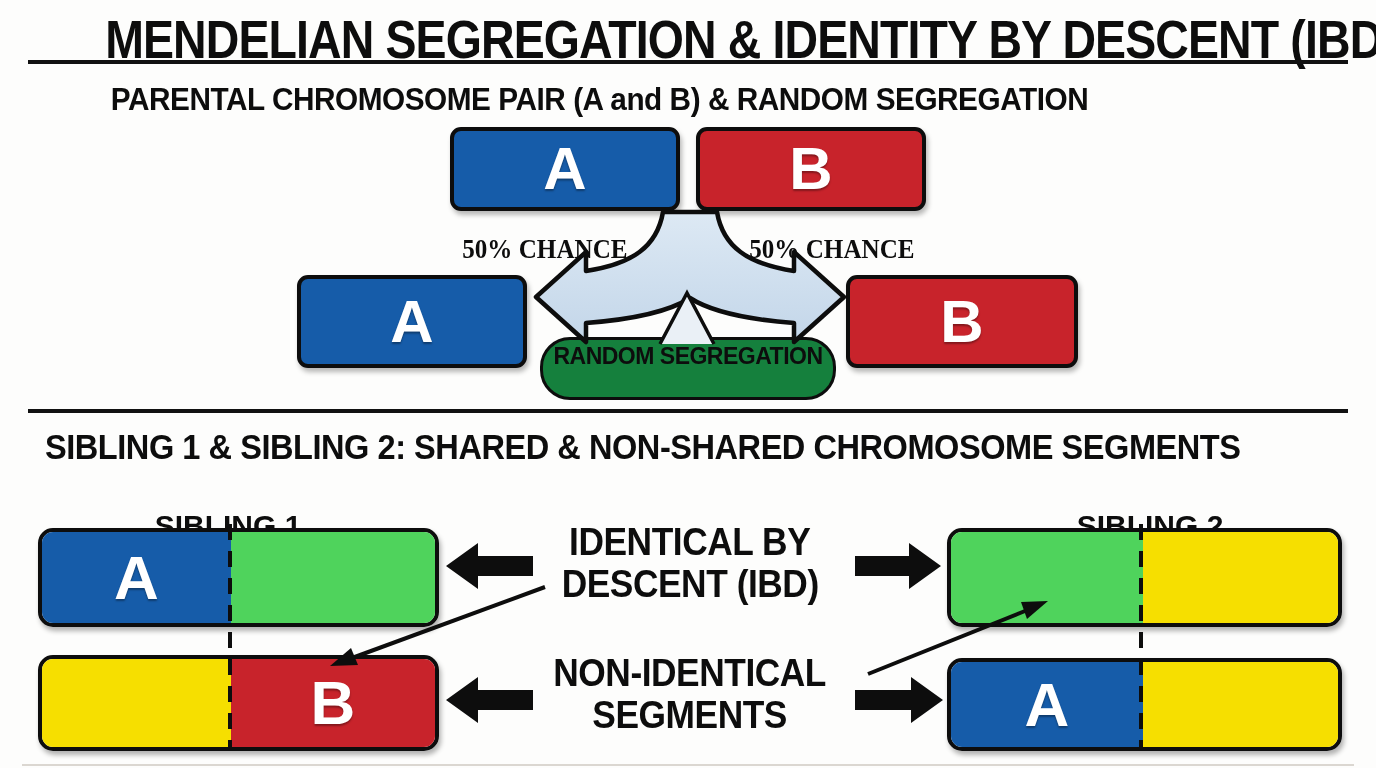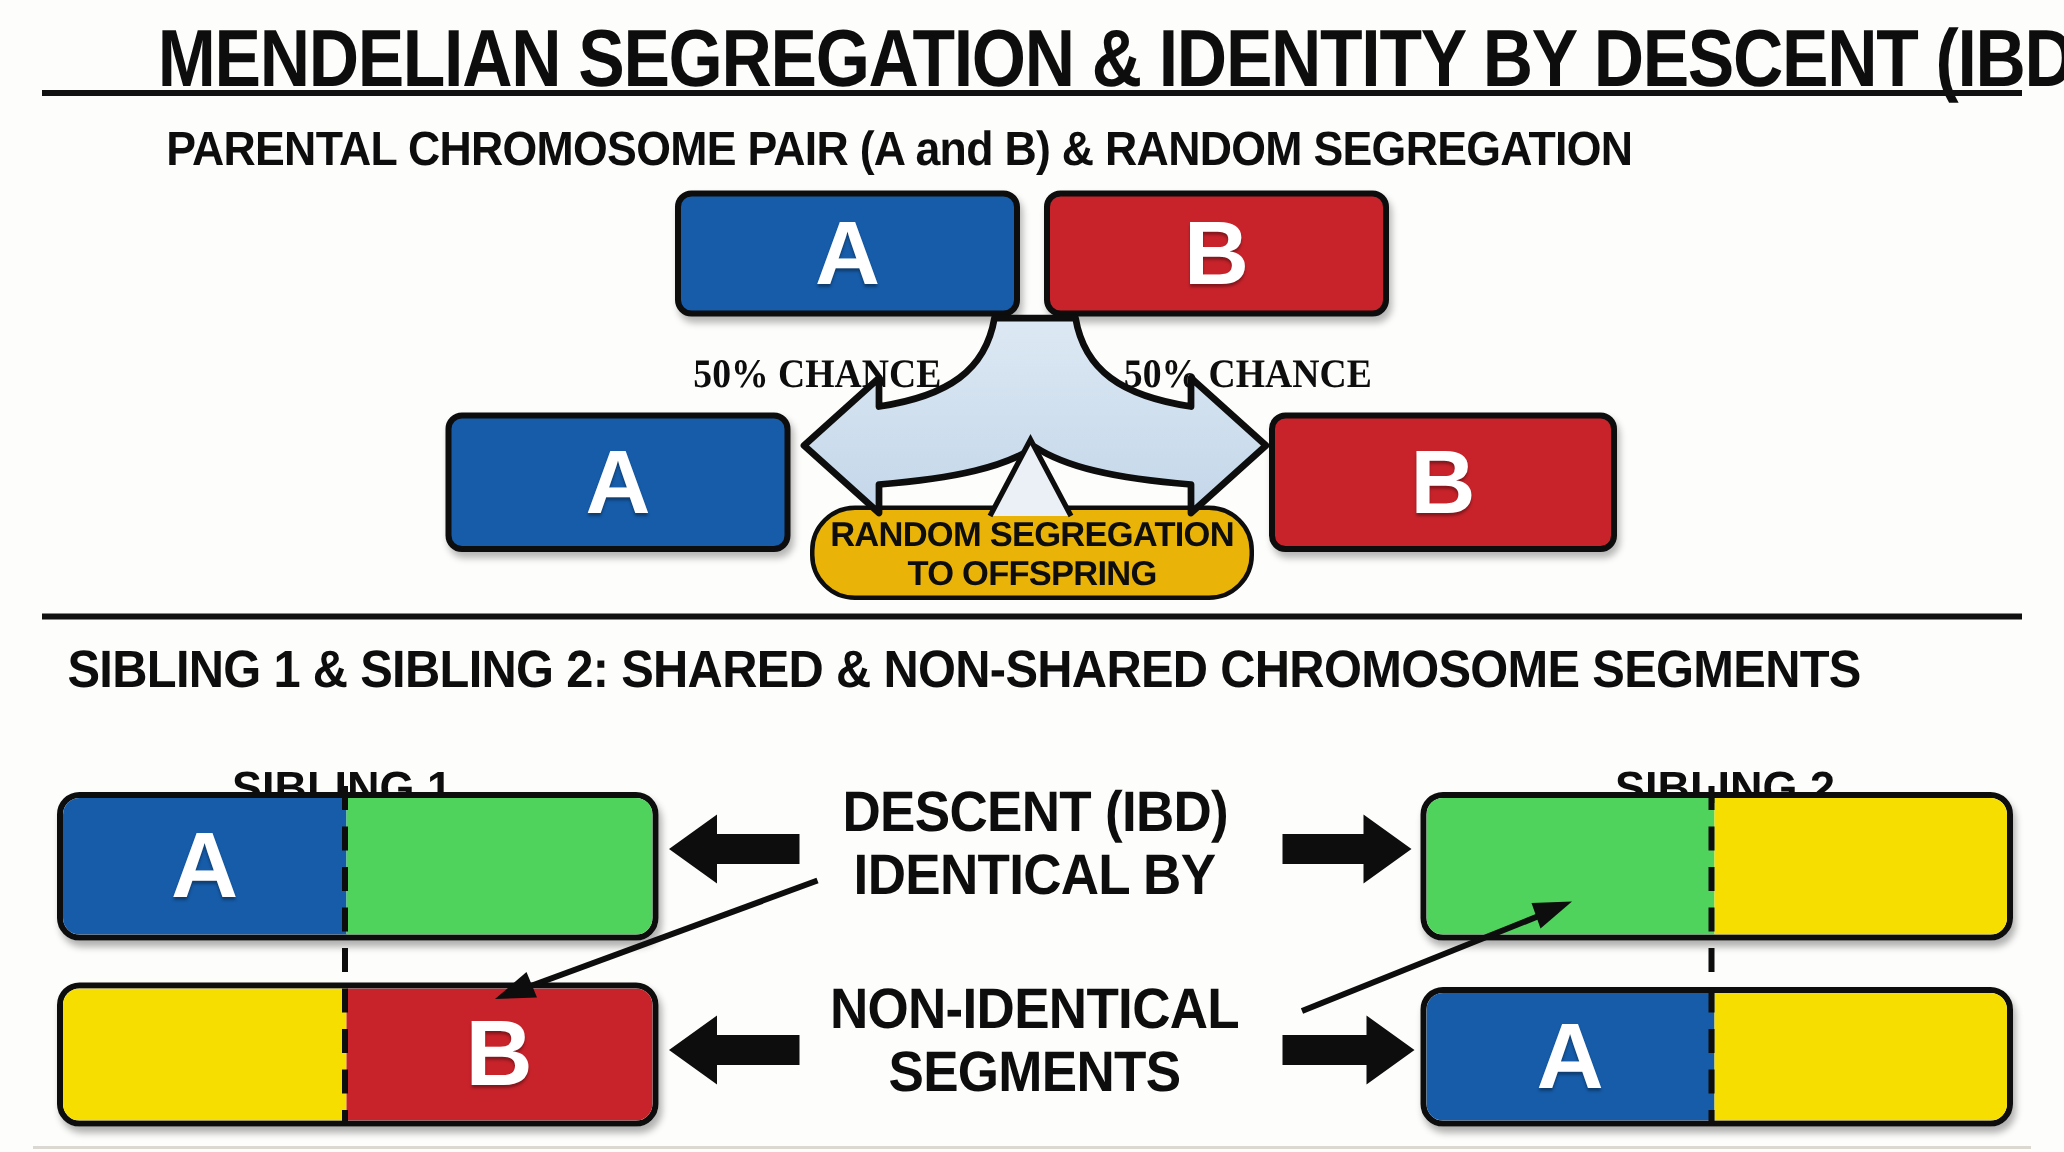--- a/index.html
+++ b/index.html
@@ -20,21 +20,21 @@
     justify-content:center;box-shadow:2px 4px 5px rgba(0,0,0,.28);}
   .chrom-letter{color:#fff;font-weight:800;font-size:60px;text-shadow:0 2px 2px rgba(0,0,0,.35);line-height:1;}
   #parent-a{left:450px;top:127px;width:222px;height:76px;}
   #parent-b{left:696px;top:127px;width:222px;height:76px;}
   #offspring-a{left:297px;top:275px;width:222px;height:85px;}
   #offspring-b{left:846px;top:275px;width:224px;height:85px;}
 
   .chance{top:234px;width:240px;font-size:27px;font-weight:800;font-family:Liberation Serif, serif;}
   #chance-left{left:425px;} #chance-right{left:712px;}
 
-  #segregation-bubble{left:540px;top:337px;width:290px;height:54px;background:#eab308;
+  #segregation-bubble{left:540px;top:337px;width:290px;height:54px;background:#15803d;
     border:3.5px solid #0d0d0d;border-radius:30px;z-index:2;
     font-size:23px;font-weight:800;line-height:26px;padding-top:3px;letter-spacing:-0.5px;}
 
   .sibling-label{top:485px;width:300px;font-size:30px;font-weight:800;margin-top:24px;}
   #sibling1-label{left:78px;} #sibling2-label{left:1000px;}
 
   .bar{border:4.5px solid #0d0d0d;border-radius:15px;display:flex;overflow:hidden;
     box-shadow:2px 4px 5px rgba(0,0,0,.3);z-index:1;}
   .seg{height:100%;display:flex;align-items:center;justify-content:center;}
   .seg .chrom-letter{font-size:62px;}
@@ -79,21 +79,20 @@
 
 <div id="offspring-a" class="abs chrom-box" style="background: rgb(22, 92, 169);">
   <span class="chrom-letter">A</span>
 </div>
 <div id="offspring-b" class="abs chrom-box" style="background: rgb(200, 35, 43);">
   <span class="chrom-letter">B</span>
 </div>
 
 <div id="segregation-bubble" class="abs center">
   <div>RANDOM SEGREGATION</div>
-  <div>TO OFFSPRING</div>
 </div>
 
 <div id="rule-2" class="abs rule"></div>
 
 <div id="s2-heading" class="abs center section-heading">
   <span class="cond93">SIBLING 1 &amp; SIBLING 2: SHARED &amp; NON-SHARED CHROMOSOME SEGMENTS</span>
 </div>
 
 <div id="sibling1-label" class="abs center sibling-label">SIBLING 1</div>
 <div id="sibling2-label" class="abs center sibling-label">SIBLING 2</div>
@@ -126,22 +125,22 @@
 <div id="s2-bar2" class="abs bar">
   <div class="seg w50" style="background: rgb(22, 92, 169);">
     <span class="chrom-letter">A</span>
   </div>
   <div class="seg w505" style="background: rgb(246, 223, 0);">
     <span class="chrom-letter"></span>
   </div>
 </div>
 
 <div id="ibd-label" class="abs center annot">
+  <div><span class="cond93">IDENTICAL BY</span></div>
   <div><span class="cond93">DESCENT (IBD)</span></div>
-  <div><span class="cond93">IDENTICAL BY</span></div>
 </div>
 <div id="non-ibd-label" class="abs center annot">
   <div><span class="cond93">NON-IDENTICAL</span></div>
   <div><span class="cond93">SEGMENTS</span></div>
 </div>
 
 <div id="bottom-artifact" class="abs"></div>
 
 <svg id="overlay" class="abs" viewBox="0 0 1376 768">
   <defs>

